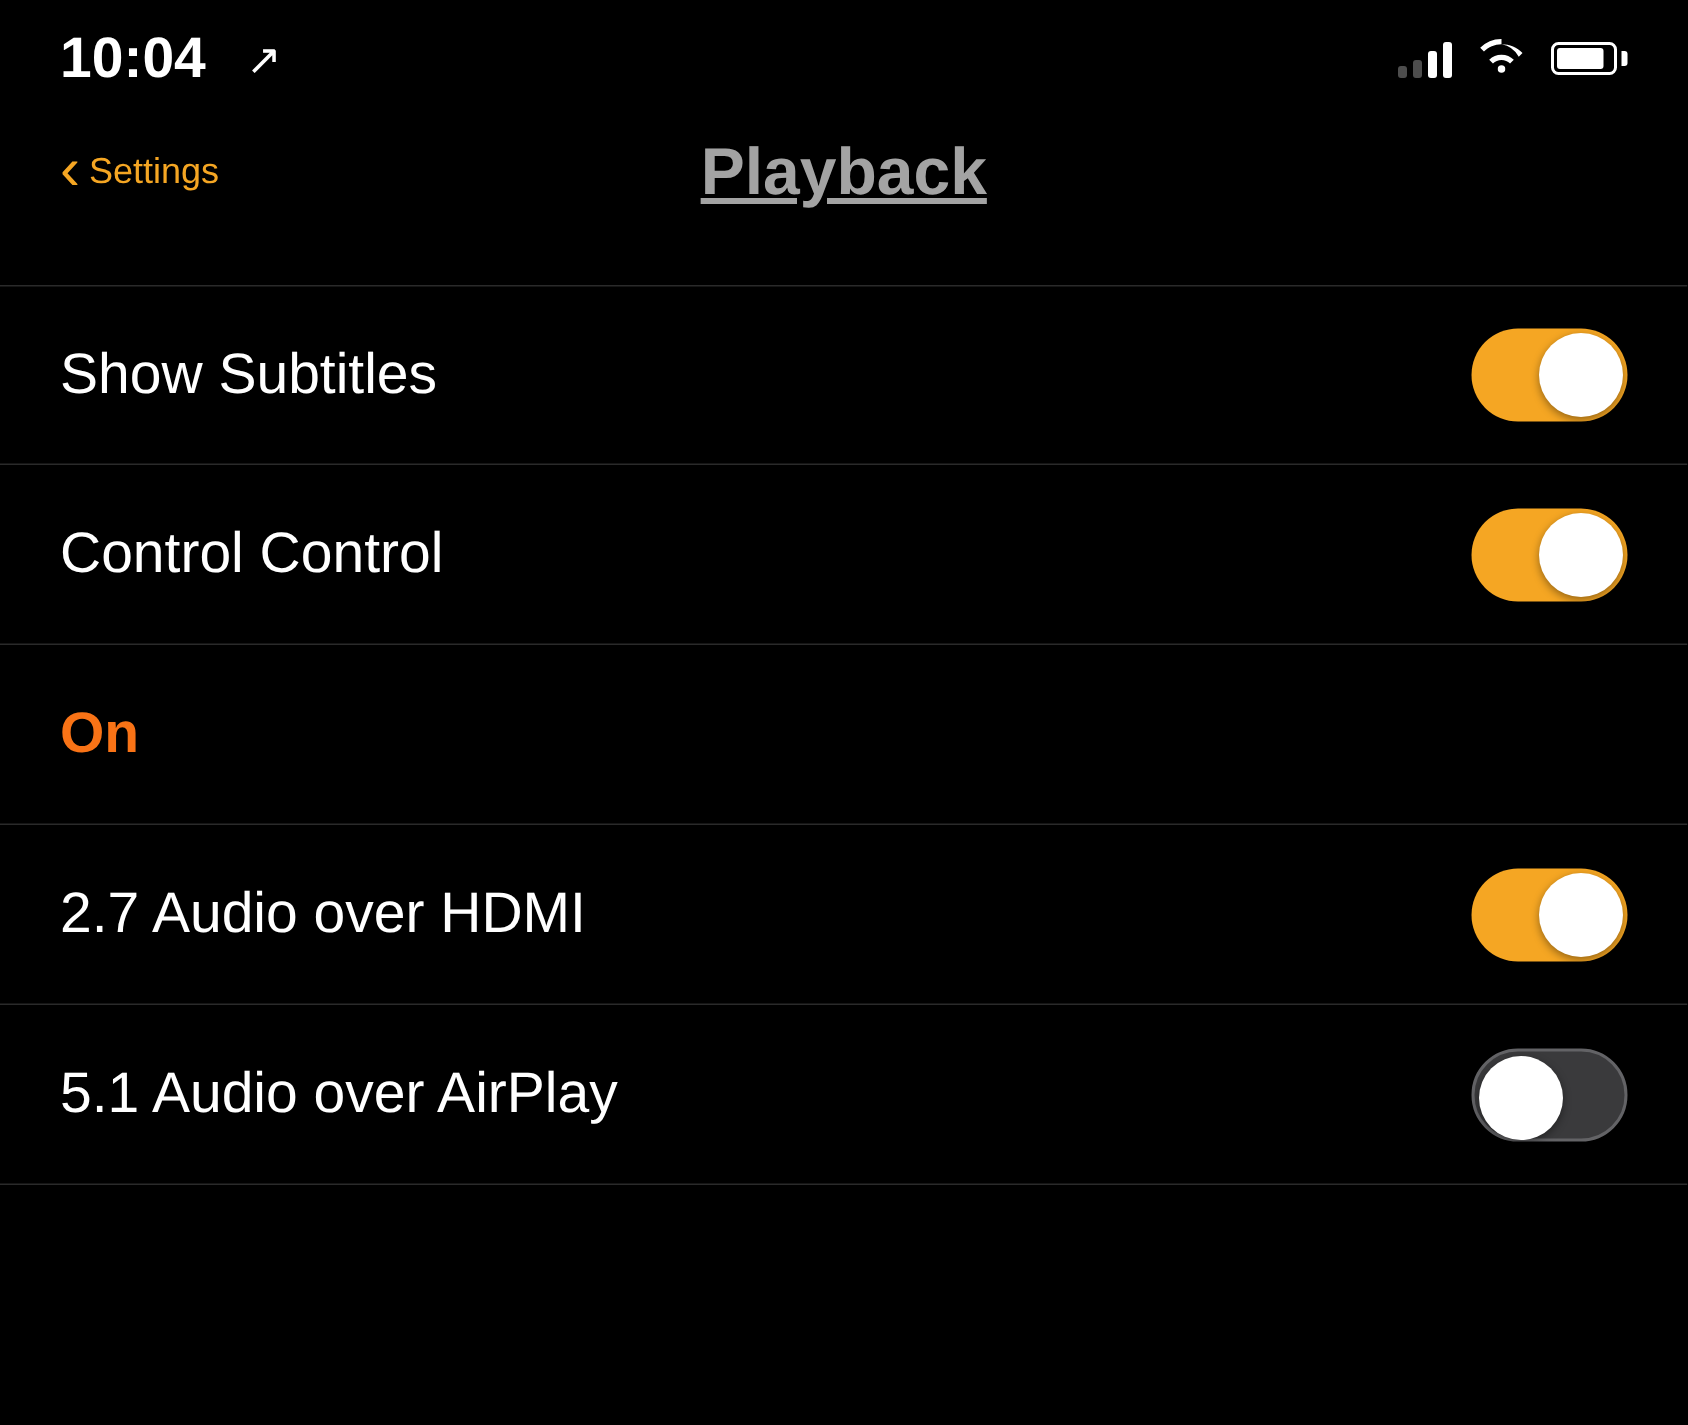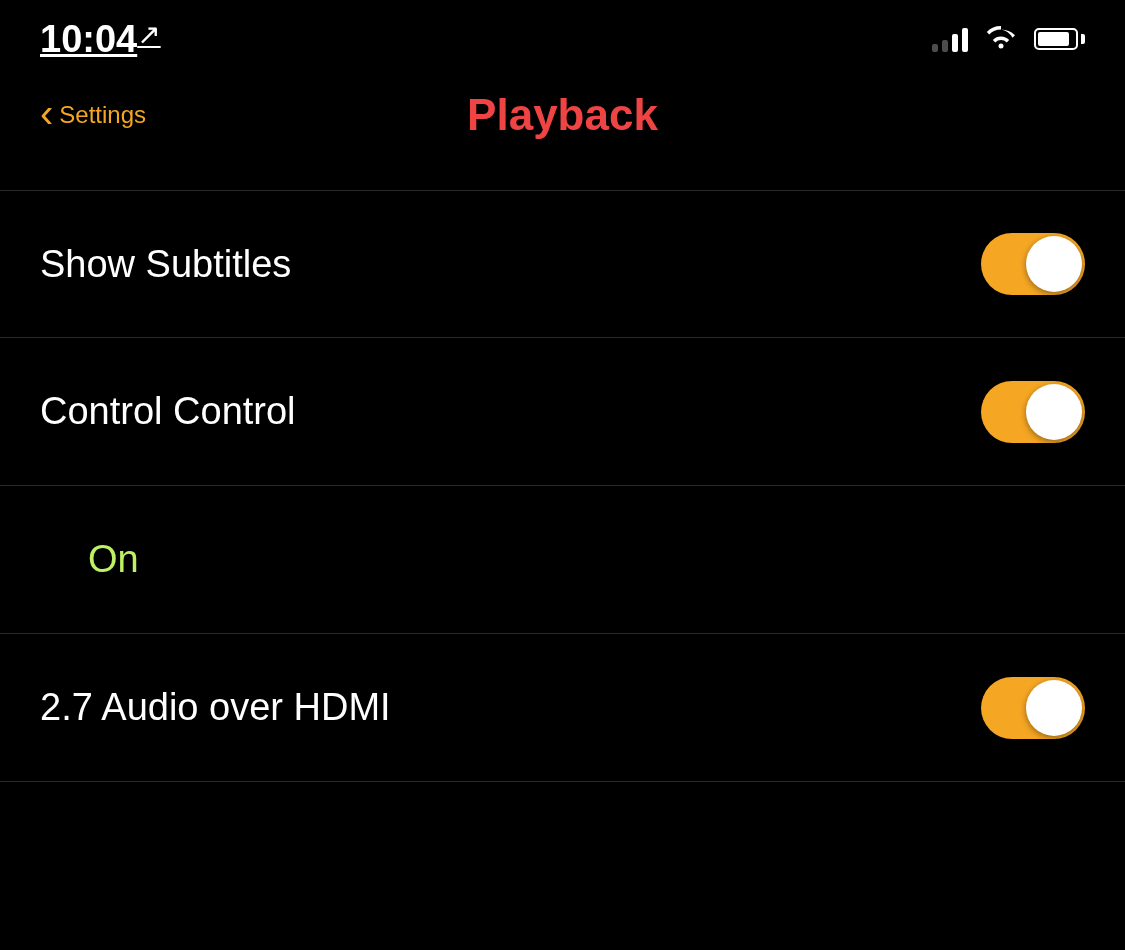--- a/index.html
+++ b/index.html
@@ -25,23 +25,22 @@
       align-items: center;
       padding: 18px 40px 10px 40px;
       height: 70px;
     }
 
     .status-time {
       font-size: 38px;
       font-weight: 700;
       color: #ffffff;
       display: flex;
-      align-items: flex-start;
-      gap: 0;
-      text-decoration: underline;
+      align-items: center;
+      gap: 27px;
     }
 
     .status-icons {
       display: flex;
       align-items: center;
       gap: 16px;
     }
 
     .signal-bars {
       display: flex;
@@ -131,52 +130,52 @@
     .back-label {
       font-size: 24px;
       font-weight: 400;
     }
 
     .page-title {
       flex: 1;
       text-align: center;
       font-size: 44px;
       font-weight: 700;
-      color: #ef4444;
+      color: #a3a3a3;
+      text-decoration: underline;
     }
 
     
     .settings-list {
       margin-top: 30px;
     }
 
     .settings-row {
       display: flex;
       align-items: center;
       justify-content: space-between;
       padding: 0 40px;
-      height: 148px;
+      height: 120px;
       border-bottom: 1px solid #2a2a2a;
     }
 
     .settings-row:first-child {
       border-top: 1px solid #2a2a2a;
     }
 
     .row-label {
       font-size: 38px;
       font-weight: 400;
       color: #ffffff;
     }
 
     .row-value {
       font-size: 38px;
-      font-weight: 400;
-      color: #bef264;
-      margin-left: 48px;
+      font-weight: 700;
+      color: #f97316;
     }
 
     
     .toggle {
       width: 104px;
       height: 62px;
       border-radius: 31px;
       position: relative;
       cursor: pointer;
       transition: background 0.2s;
@@ -263,13 +262,19 @@
     </div>
     <div class="settings-row">
       <span class="row-value">On</span>
     </div>
     <div class="settings-row">
       <span class="row-label">2.7 Audio over HDMI</span>
       <div class="toggle on">
         <div class="toggle-thumb"></div>
       </div>
     </div>
+    <div class="settings-row">
+      <span class="row-label">5.1 Audio over AirPlay</span>
+      <div class="toggle off">
+        <div class="toggle-thumb"></div>
+      </div>
+    </div>
   </div>
 
 </body></html>

